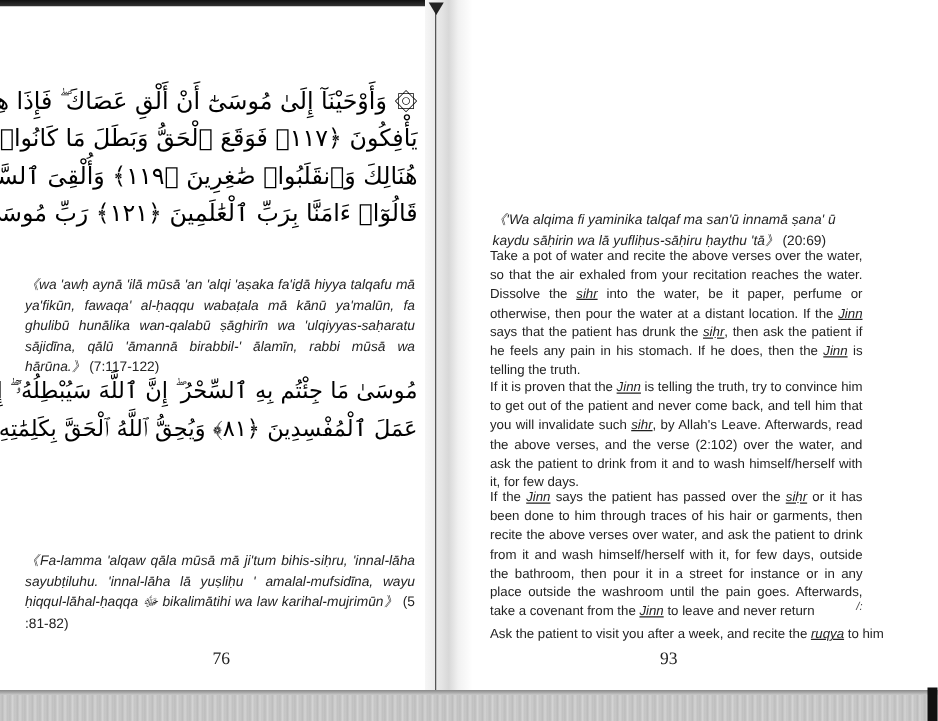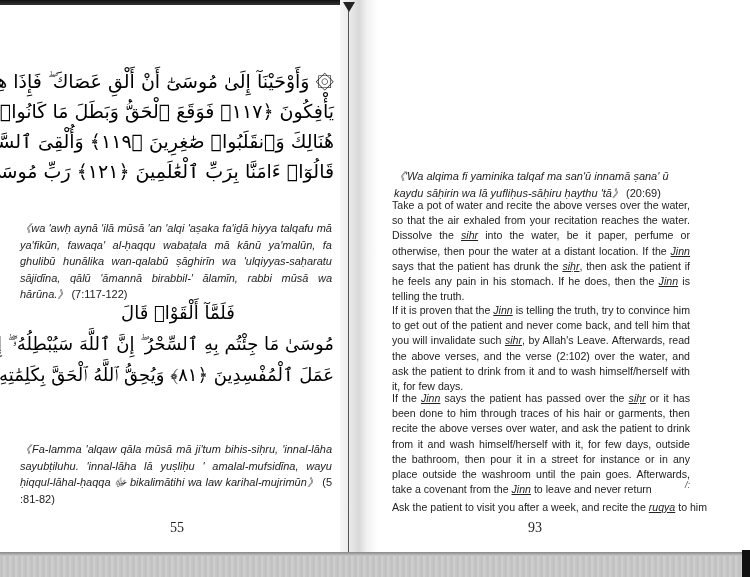--- a/index.html
+++ b/index.html
@@ -80,31 +80,30 @@
     <span class="line">هُنَالِكَ وَٱنقَلَبُوا۟ صَٰغِرِينَ ﴿١١٩﴾ وَأُلْقِىَ ٱلسَّحَرَةُ سَٰجِدِينَ ﴿١٢٠﴾</span>
     <span class="line">قَالُوٓا۟ ءَامَنَّا بِرَبِّ ٱلْعَٰلَمِينَ ﴿١٢١﴾ رَبِّ مُوسَىٰ وَهَٰرُونَ ﴿١٢٢﴾</span>
   </div>
 
   <div class="translit" style="position:absolute; left:20px; top:205px; width:312px;">
     <span>《wa 'awḥ aynā 'ilā mūsā 'an 'alqi 'aṣaka fa'iḏā hiyya talqafu mā ya'fikūn, fawaqa' al-ḥaqqu wabaṭala mā kānū  ya'malūn, fa ghulibū hunālika wan-qalabū ṣāghirīn wa 'ulqiyyas-saḥaratu sājidīna, qālū 'āmannā birabbil-' ālamīn, rabbi mūsā wa hārūna.》</span>
     <span class="ref">(7:117-122)</span>
   </div>
 
   <div class="arabic" style="position:absolute; left:22px; top:297px; width:312px; font-size:18px; line-height:31px;">
-    <span class="line">فَلَمَّآ أَلْقَوْا۟ قَالَ</span>
     <span class="line">مُوسَىٰ مَا جِئْتُم بِهِ ٱلسِّحْرُ ۖ إِنَّ ٱللَّهَ سَيُبْطِلُهُۥٓ ۖ إِنَّ ٱللَّهَ لَا يُصْلِحُ</span>
     <span class="line">عَمَلَ ٱلْمُفْسِدِينَ ﴿٨١﴾ وَيُحِقُّ ٱللَّهُ ٱلْحَقَّ بِكَلِمَٰتِهِۦ وَلَوْ كَرِهَ</span>
   </div>
 
   <div class="translit" style="position:absolute; left:20px; top:426px; width:312px;">
     <span>《Fa-lamma 'alqaw qāla mūsā mā ji'tum bihis-siḥru, 'innal-lāha sayubṭiluhu. 'innal-lāha lā yuṣliḥu ' amalal-mufsidīna, wayu ḥiqqul-lāhal-ḥaqqa ﷻ bikalimātihi  wa  law  karihal-mujrimūn》</span>
     <span class="ref">(5 :81-82)</span>
   </div>
 
-  <div class="page-num" style="left:170px; top:520px;">55</div>
+  <div class="page-num" style="left:170px; top:520px;">76</div>
 </div>
 
 <div class="page page-right">
   <div class="arabic" style="position:absolute; left:20px; top:52px; width:260px; font-size:19px; line-height:36px;">
   </div>
 
   <div class="translit" style="position:absolute; left:14px; top:153px; width:300px; text-align:left;">
     <span>《'Wa alqima fi yaminika talqaf ma san'ū innamā ṣana' ū  kaydu sāḥirin wa lā yufliḥus-sāḥiru ḥaythu 'tā》</span>
     <span class="ref">(20:69)</span>
   </div>

